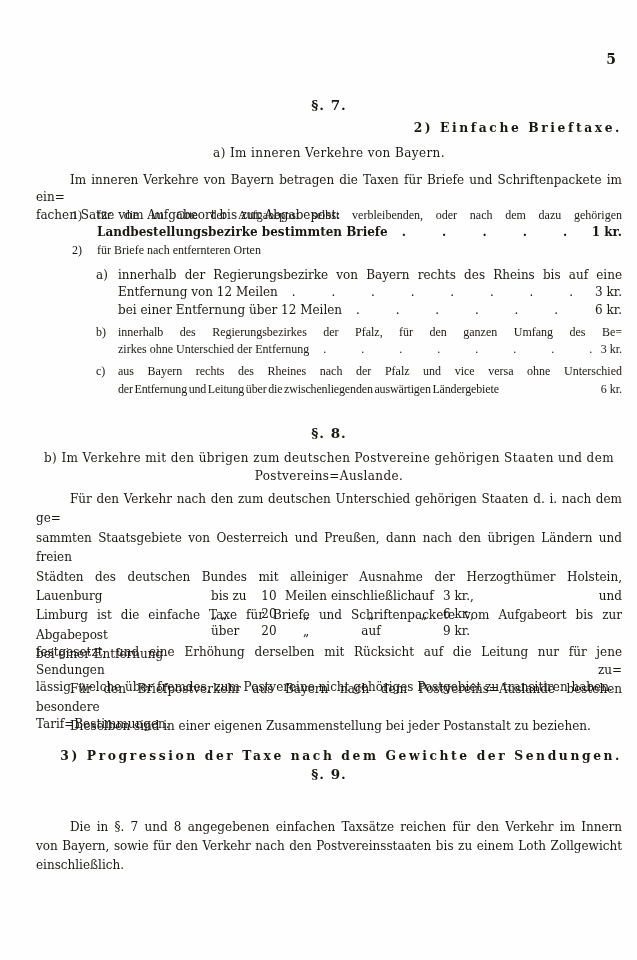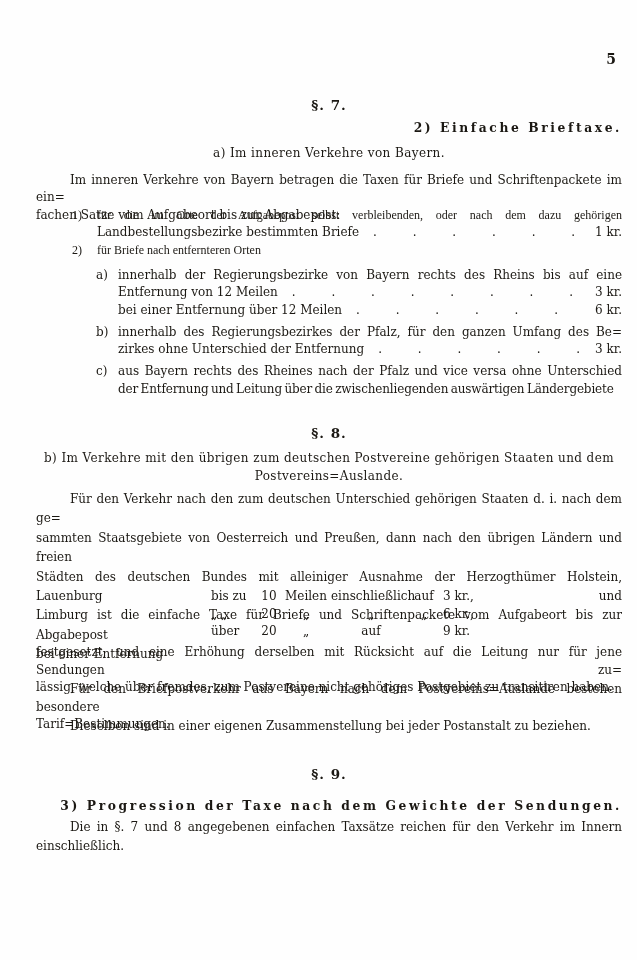--- a/index.html
+++ b/index.html
@@ -21,25 +21,25 @@
   .jl{text-align:justify;text-align-last:justify;}
   .center{text-align:center;}
   .indent{text-indent:34px;}
   .sect-head{font-weight:bold;font-size:13.5px;letter-spacing:1px;}
   .sub-sp{font-weight:bold;font-size:12.3px;letter-spacing:2.6px;text-align:right;}
   .sub{font-weight:normal;font-size:12px;letter-spacing:0.4px;}
   .pagenum{position:absolute;top:51px;right:21px;font-weight:bold;font-size:14px;}
   
   .li1{padding-left:36px;font-family:Liberation Serif, serif;}
   .li1 .marker{display:inline-block;width:25px;}
-  .li1-cont{padding-left:61px;}
+  .li1-cont{padding-left:61px;font-weight:bold;}
   .li2{padding-left:60px;}
   .li2 .marker{display:inline-block;width:22px;}
   .li2-cont{padding-left:82px;}
-  .gap{margin-top:5px;}
+  .gap{margin-top:5px;font-family:Liberation Serif, serif;}
   
   .pricerow{display:flex;align-items:baseline;}
   .pricerow .ptext{white-space:nowrap;}
   .pricerow .leader{flex:1;overflow:hidden;white-space:nowrap;letter-spacing:16px;padding:0 8px 0 14px;}
   .pricerow .price{white-space:nowrap;text-align:right;min-width:30px;}
   .tight{word-spacing:-1.2px;letter-spacing:-0.15px;}
   
   .dtable{position:absolute;left:211px;top:588px;}
   .drow{display:flex;line-height:17.6px;}
   .dc1{width:46px;text-align:left;}
@@ -159,20 +159,21 @@
   <div class="blk lh176" style="top:718px;">
     <div class="line indent">Dieselben sind in einer eigenen Zusammenstellung bei jeder Postanstalt zu beziehen.</div>
   </div>
 
   <div class="blk lh176" style="top:681px;">
     <div class="line jl indent">Für den Briefpostverkehr aus Bayern nach dem Postvereins=Auslande bestehen besondere</div>
     <div class="line">Tarif=Bestimmungen.</div>
   </div>
 
   <div class="blk center sect-head" style="top:766px;">§. 9.</div>
-  <div class="blk center sub-sp" style="top:798px;">3) Progression der Taxe nach dem Gewichte der Sendungen.</div>
+  <div class="blk center sub-sp" style="top:748px;">3) Progression der Taxe nach dem Gewichte der Sendungen.</div>
 
   <div class="blk lh188" style="top:818px;">
     <div class="line jl indent">Die in §. 7 und 8 angegebenen einfachen Taxsätze reichen für den Verkehr im Innern</div>
+    <div class="line jl">von Bayern, sowie für den Verkehr nach den Postvereinsstaaten bis zu einem Loth Zollgewicht</div>
     <div class="line">einschließlich.</div>
   </div>
 
 </div>
 
 </body></html>

